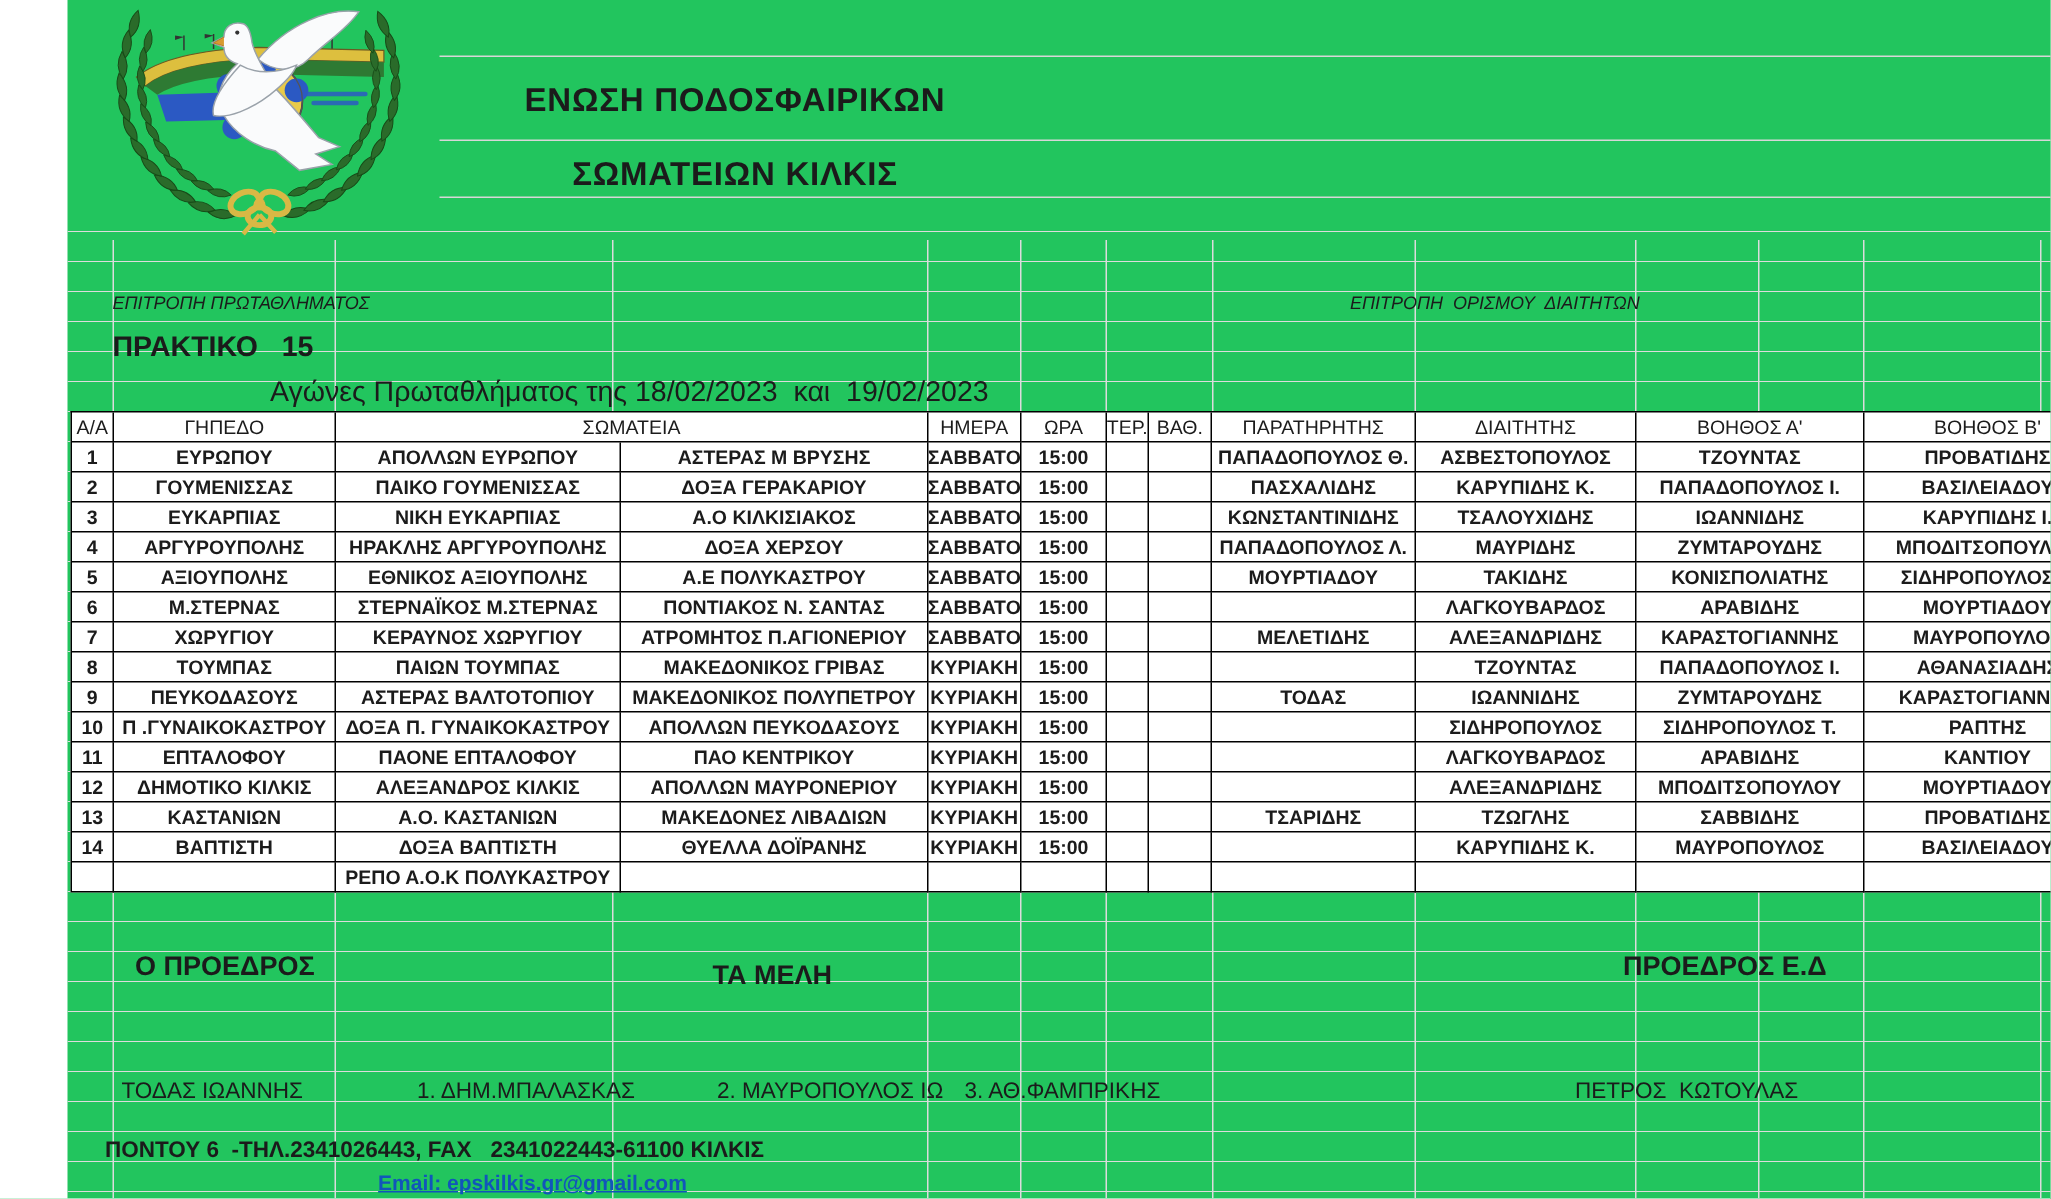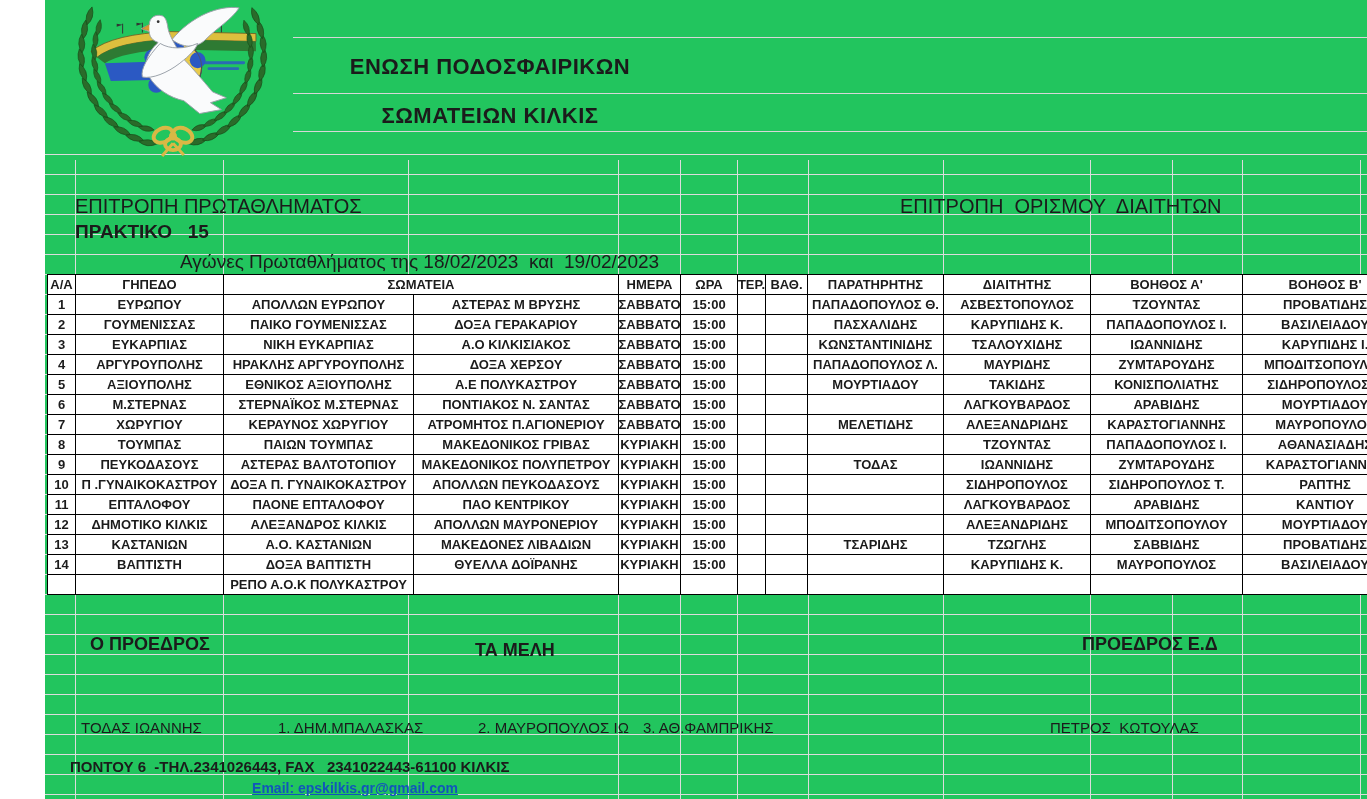--- a/index.html
+++ b/index.html
@@ -6,35 +6,35 @@
   #sheet{position:relative;width:1367px;height:799px;background:#22c55e;overflow:hidden;
          font-family:"Liberation Sans", sans-serif;color:#1b1b1b;margin-left:45px;}
   
   .hgrid{position:absolute;left:0;top:154px;width:1367px;height:645px;
          background:repeating-linear-gradient(to bottom,#dcdcdc 0,#dcdcdc 1px,transparent 1px,transparent 20px);}
   .vline{position:absolute;top:160px;height:639px;width:1px;background:#dcdcdc;}
   .topline{position:absolute;left:248px;width:1119px;height:1px;background:#d7d7d7;}
   
   .abs{position:absolute;white-space:pre;}
   .org{left:250px;width:390px;text-align:center;font-size:22px;font-weight:700;letter-spacing:.5px;}
-  .committee{font-size:20px;}
+  .committee{font-size:12px;font-style:italic;}
   .praktiko{font-size:19px;font-weight:700;text-align:center;}
   .matchline{font-size:19px;}
   .siglabel{font-size:18px;font-weight:700;}
   .signame{font-size:15px;text-align:right;}
   .address{font-size:15px;font-weight:700;}
   .email{font-size:14px;font-weight:600;color:#1155bb;text-decoration:underline;cursor:pointer;}
   
   #matches-table{position:absolute;left:2px;top:274px;width:1360px;background:#fff;
     display:grid;grid-template-columns:28px 148px 190px 205px 62px 57px 28px 42px 136px 147px 152px 165px;
     border-top:1px solid #000;border-left:1px solid #000;}
   .mcell{height:19px;border-right:1px solid #000;border-bottom:1px solid #000;
     font-size:13px;font-weight:600;display:flex;align-items:center;justify-content:center;
     white-space:nowrap;overflow:hidden;}
-  .mhead{font-weight:700;}
+  .mhead{font-weight:400;}
   .span2{grid-column:span 2;}
 </style>
 </head>
 <body>
 
 <div id="sheet">
 
   <div class="hgrid"></div>
   <div>
     <div class="vline" style="left:30px"></div>

